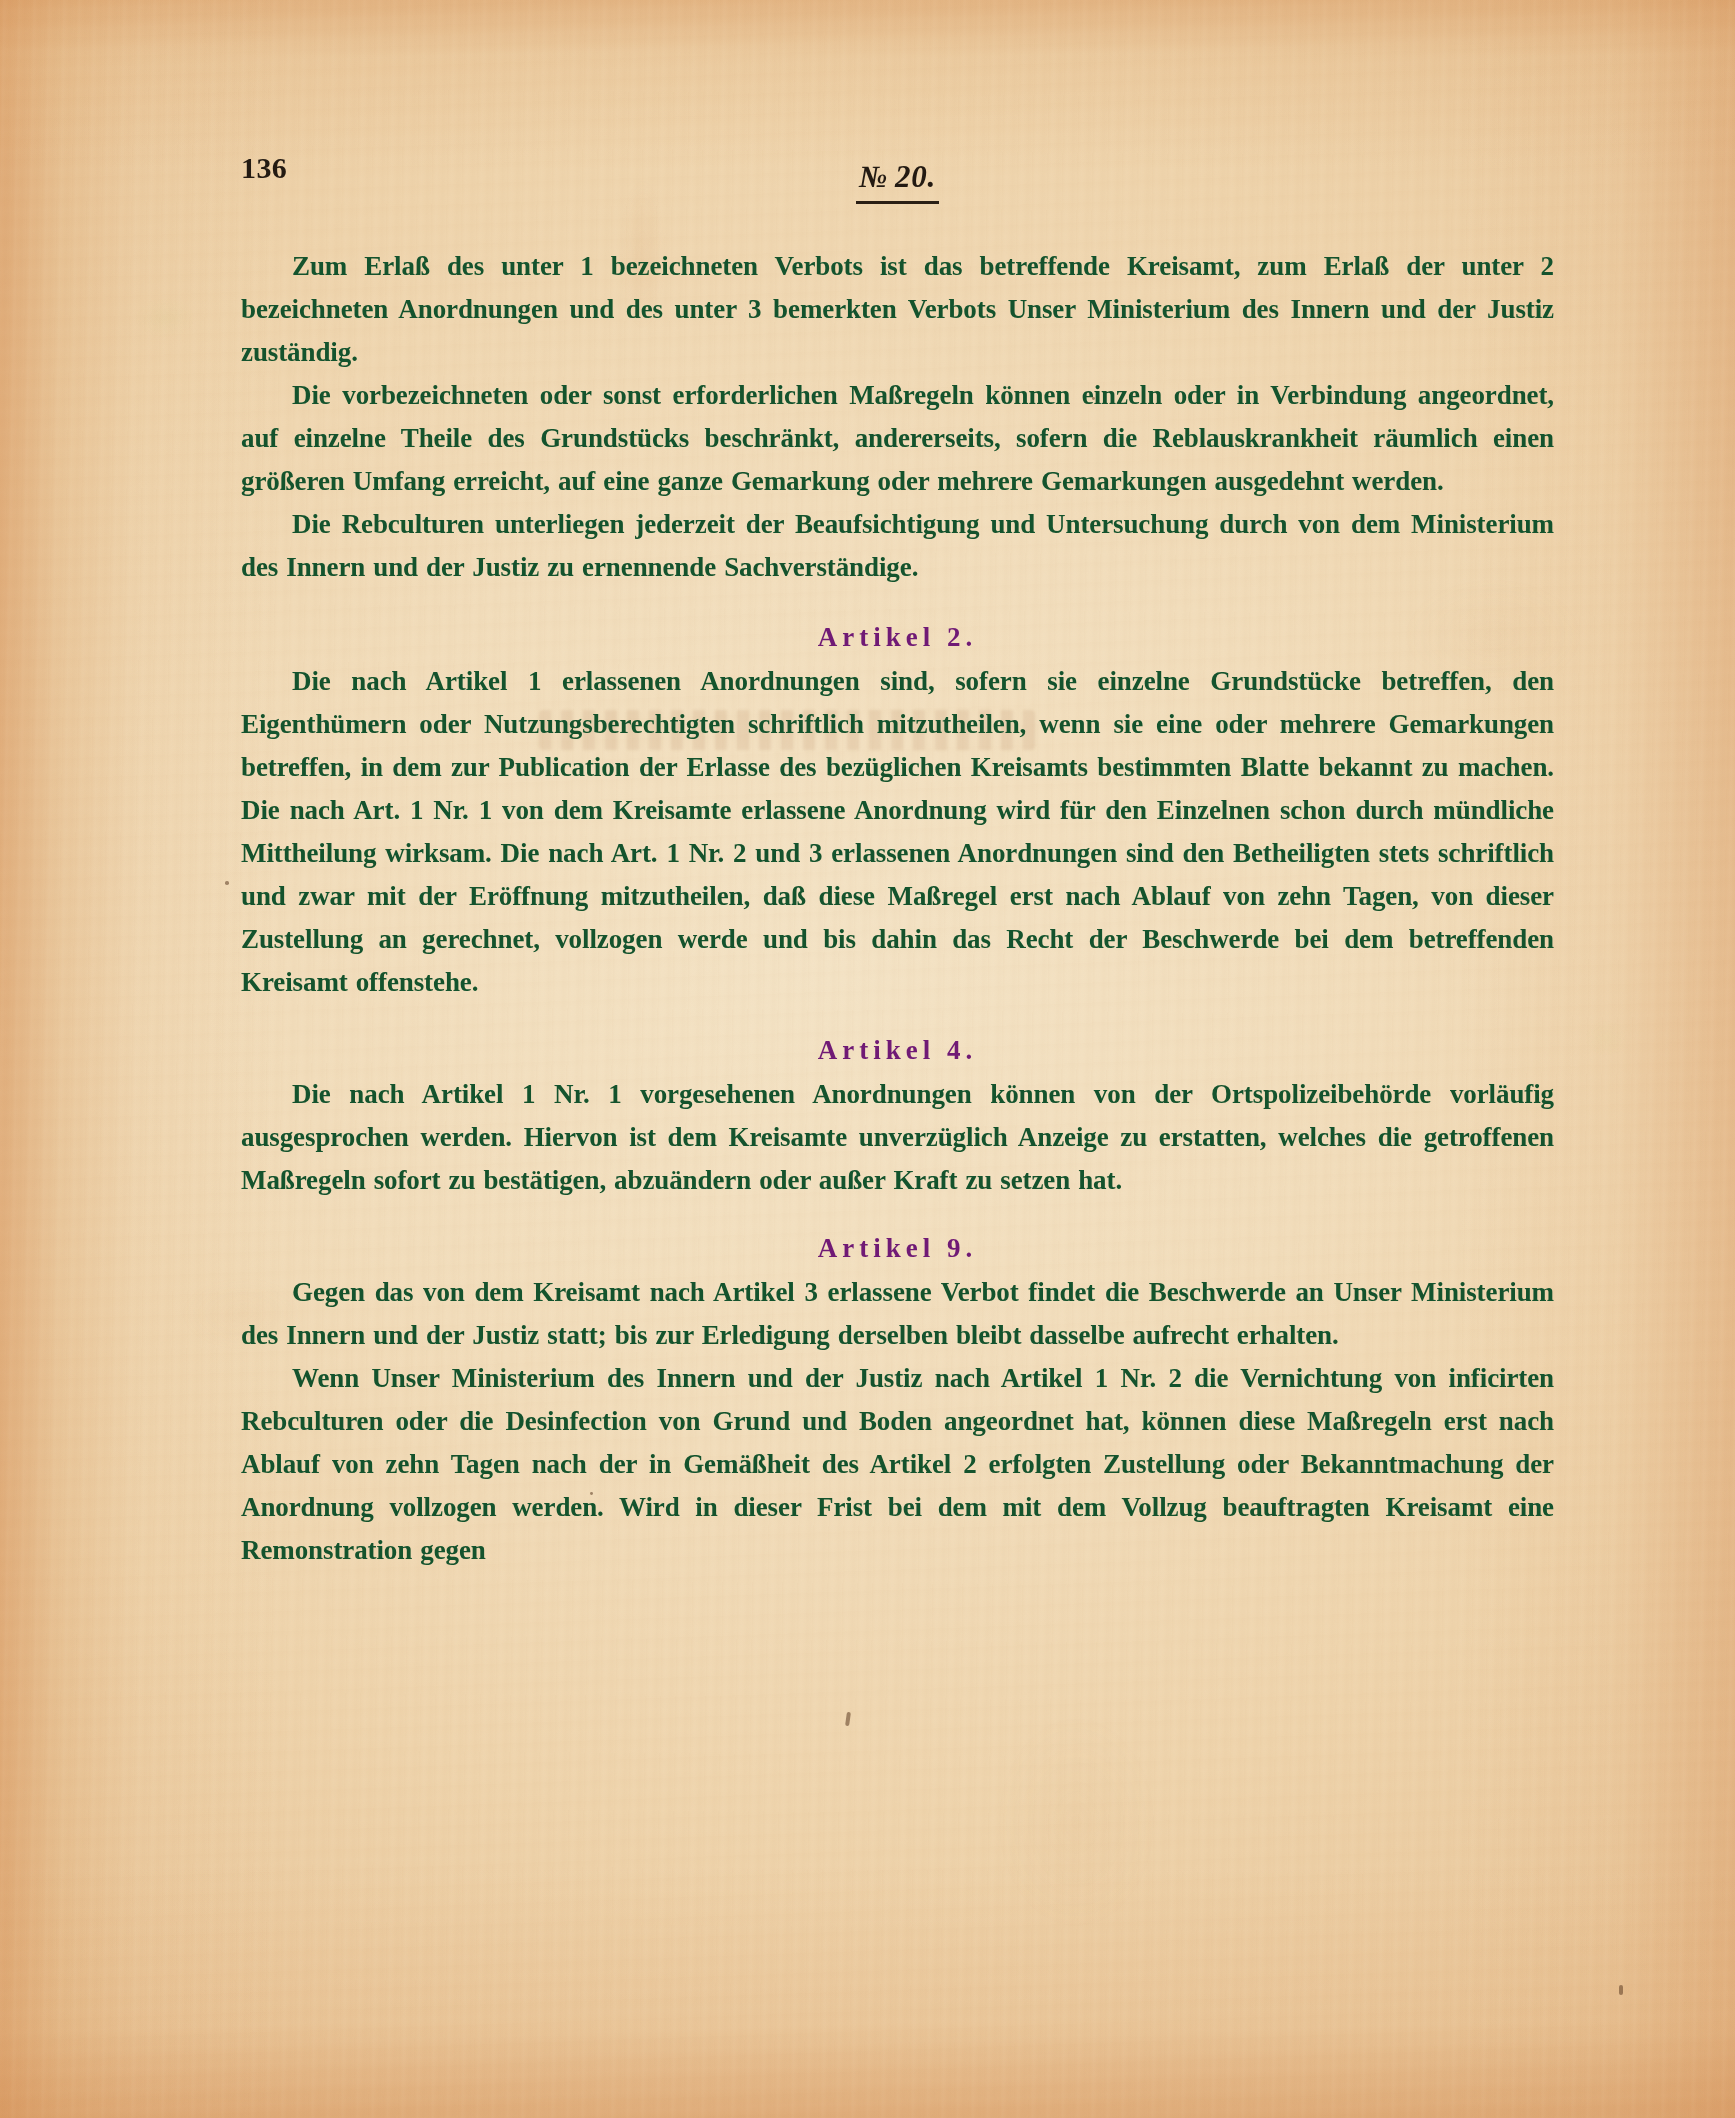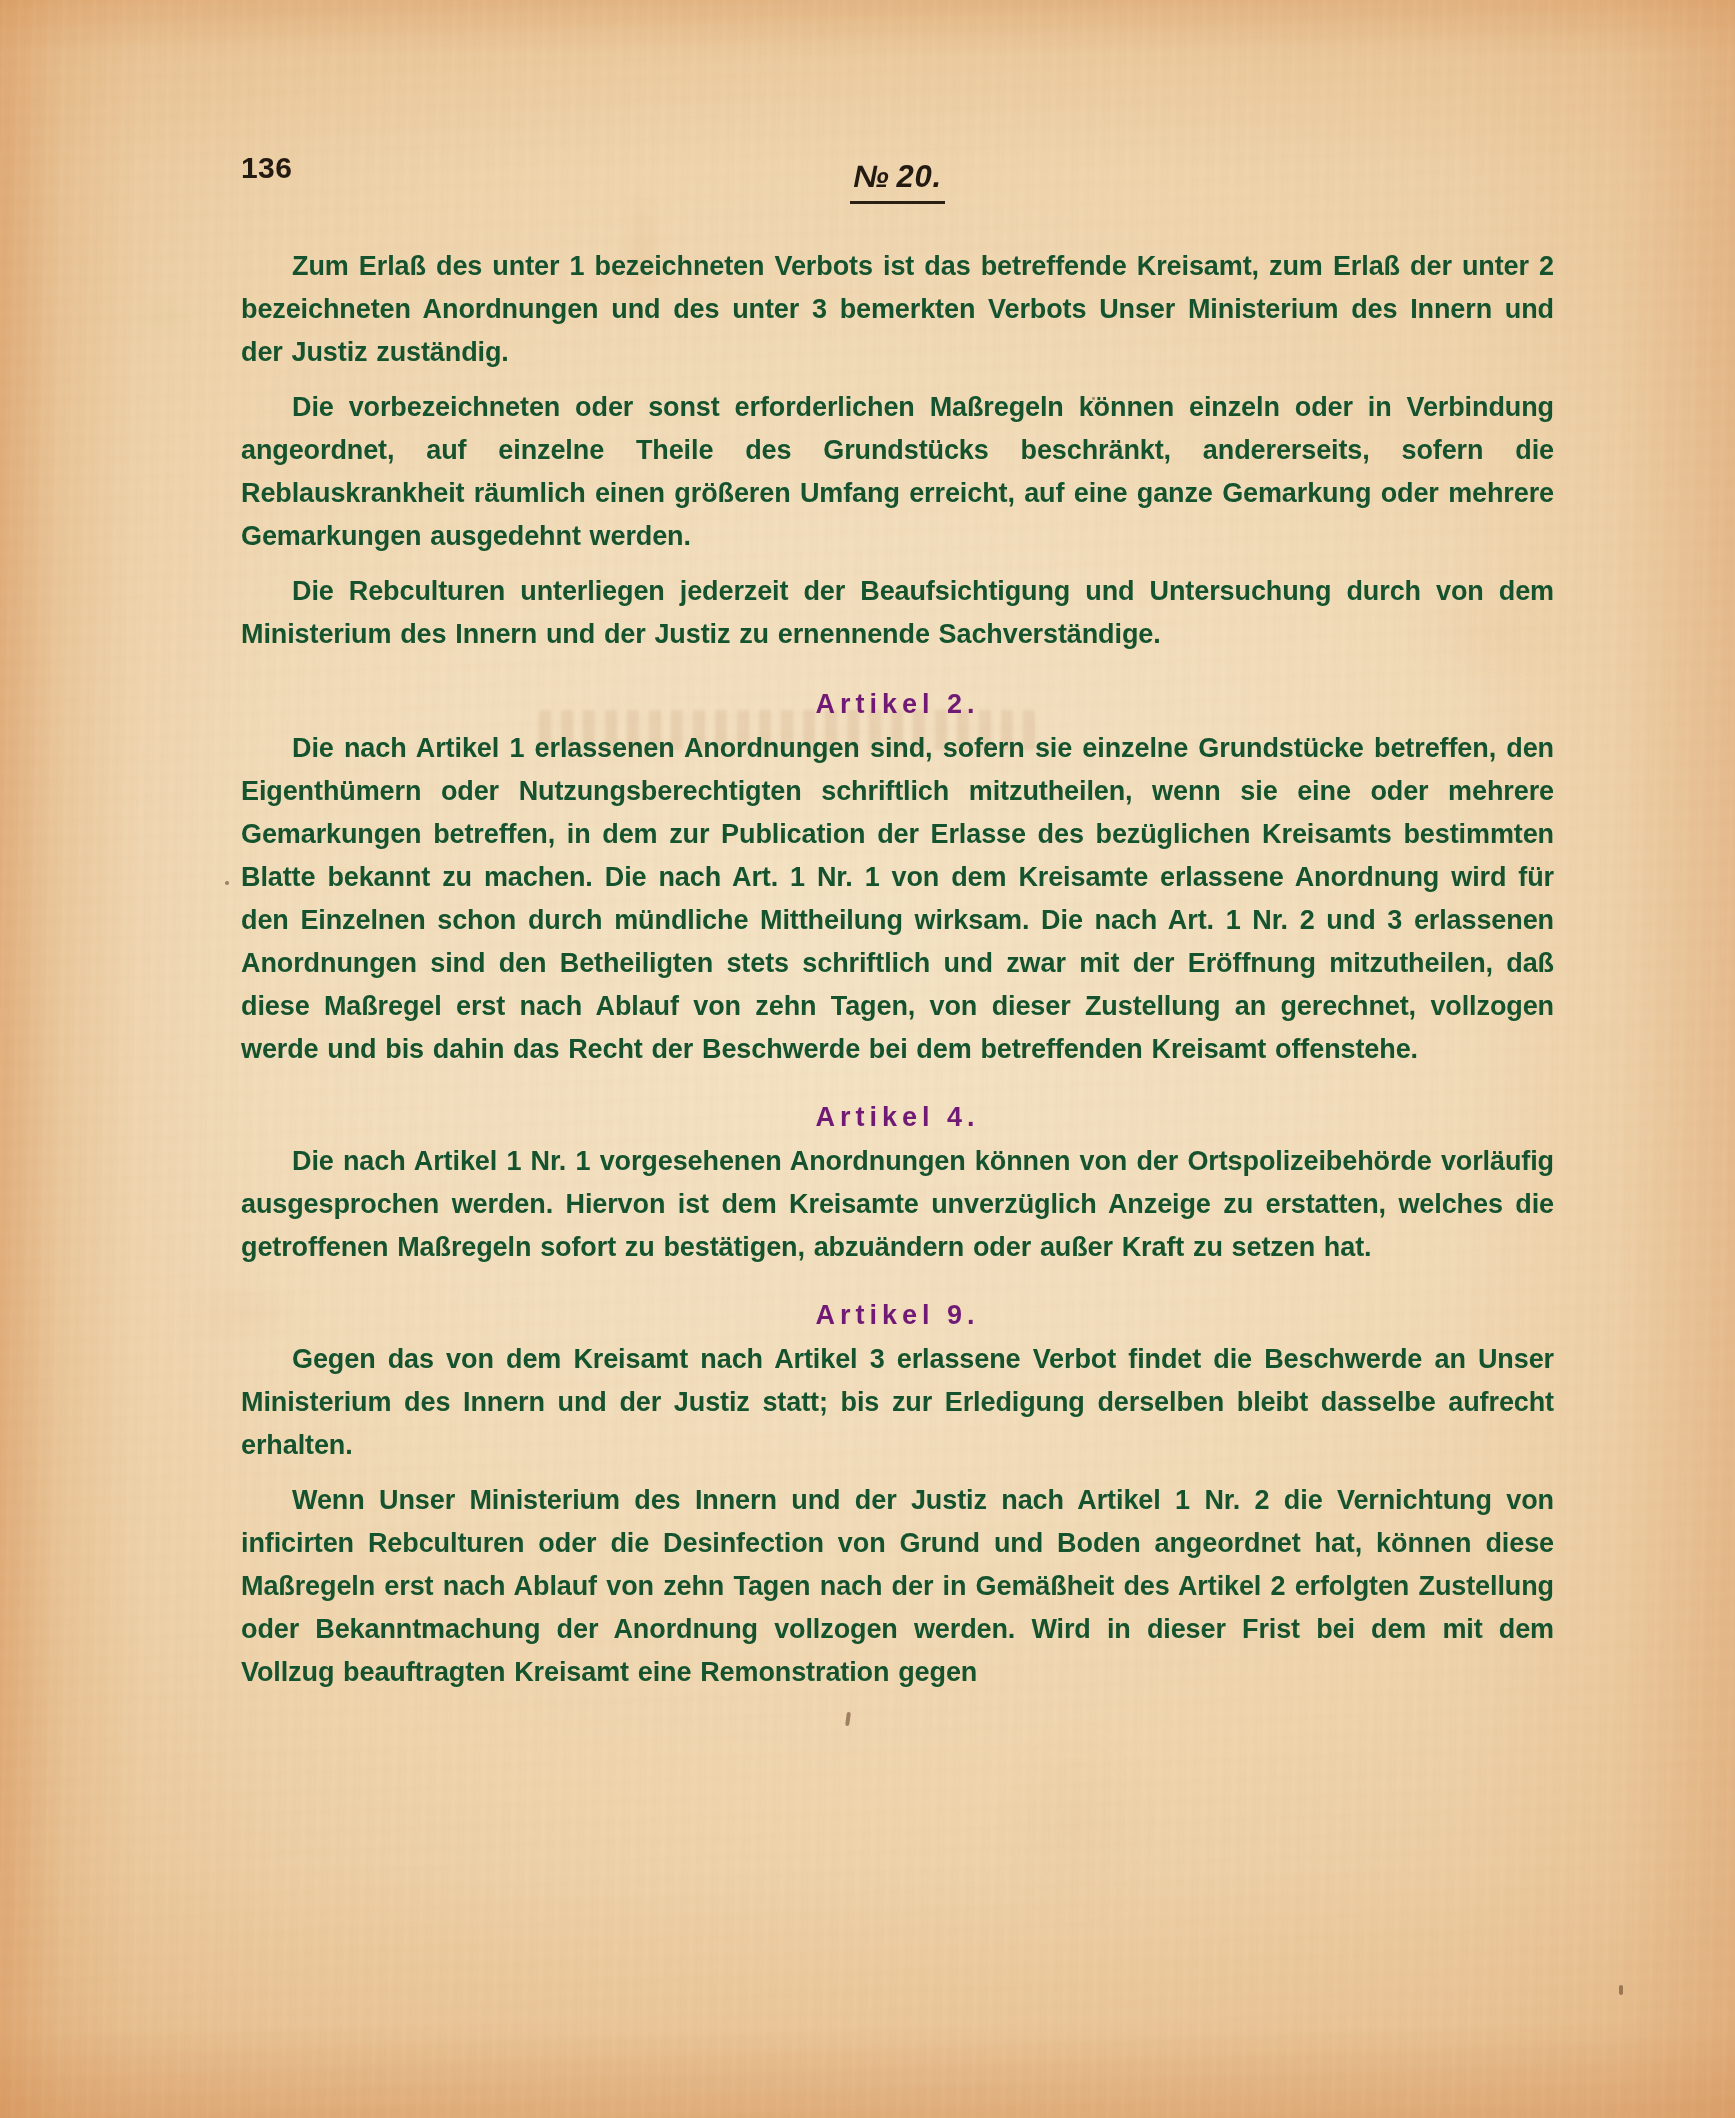--- a/index.html
+++ b/index.html
@@ -116,21 +116,21 @@
   .content {
     position: absolute;
     left: 241px;
     top: 147px;
     width: 1313px;
   }
 
   
   .frak {
     color: #241a12;
-    font-family: Liberation Sans, sans-serif;
+    font-family: Liberation Serif, serif;
     font-weight: 700;
     -webkit-font-smoothing: antialiased;
   }
 
   
   .runhead {
     position: relative;
     height: 61px;
   }
   .folio {
@@ -175,21 +175,21 @@
     text-justify: inter-word;
     font-size: 27px;
     line-height: 43px;
     letter-spacing: -0.1px;
     word-spacing: 1.4px;
     color: #14532d;
     font-weight: 700;
     text-indent: 51px;
     hyphens: manual;
   }
-  p.para + p.para { margin-top: 12px; }
+  p.para + p.para { margin-top: 0; }
 
   h2.artikel {
     margin: 33px 0 7px 0;
     text-align: center;
     font-size: 27px;
     font-weight: 700;
     letter-spacing: 5px;
     color: #701a75;
   }
   h2.artikel.tight { margin-top: 31px; }

